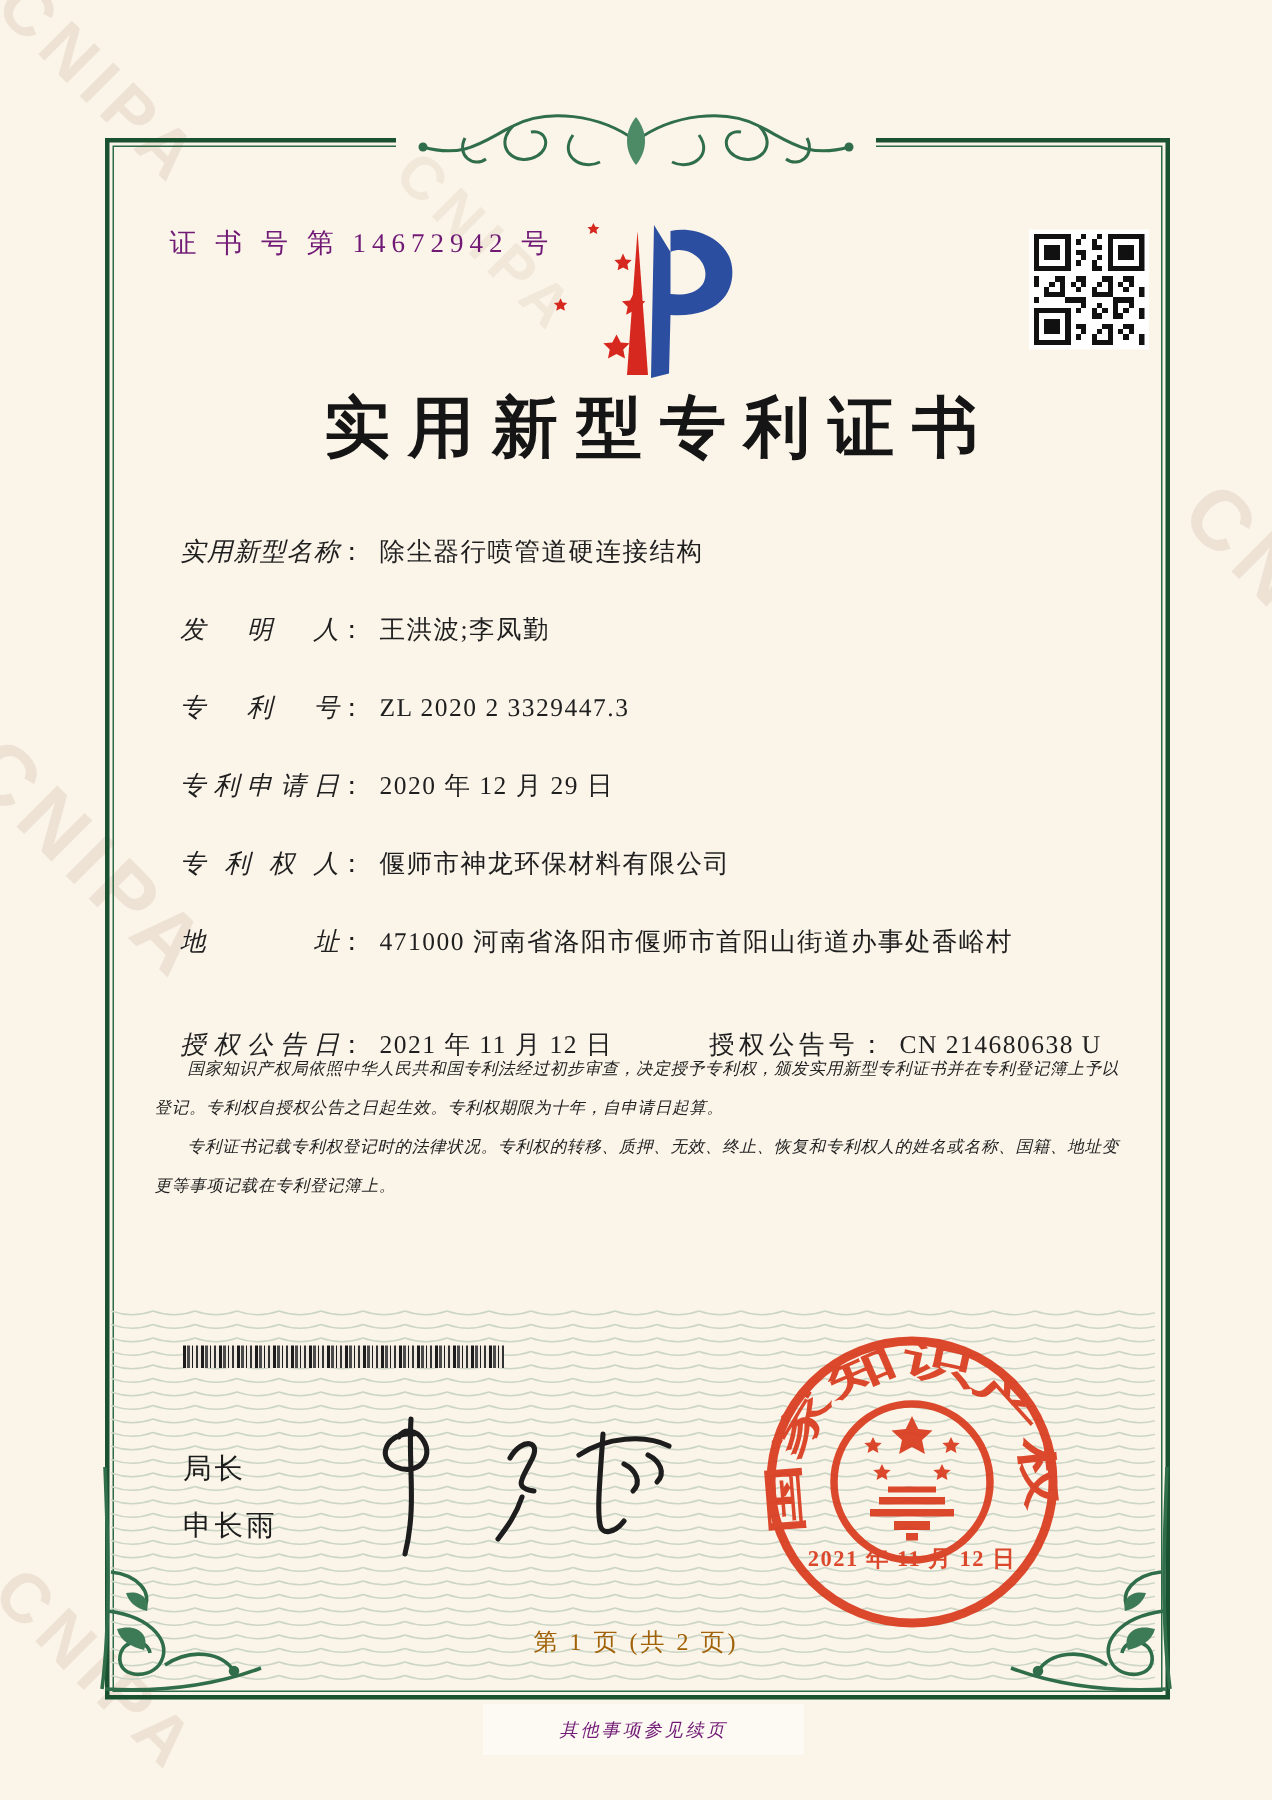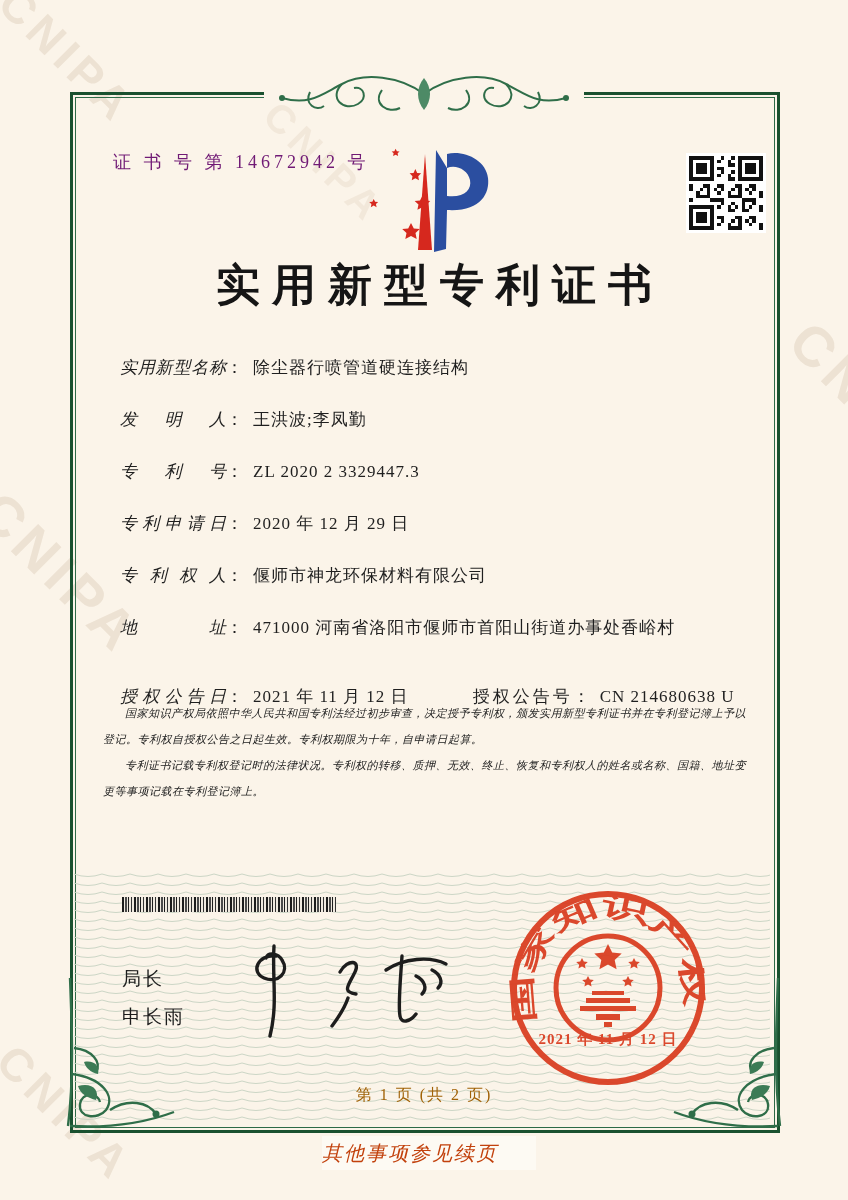--- a/index.html
+++ b/index.html
@@ -50,22 +50,22 @@
   .officer{position:absolute;left:122px;top:966px;font-size:19px;font-family:Liberation Serif, serif;color:#1c1c1c;}
   .officer div{margin-bottom:12px;letter-spacing:2px;}
   .sig{position:absolute;left:240px;top:942px;}
   .seal{position:absolute;left:508px;top:888px;width:200px;height:200px;}
   .page-footer{
     position:absolute;left:0;top:1085px;width:100%;text-align:center;
     font-size:16px;letter-spacing:2px;color:#a16207;
   }
   .cont-note{
     position:absolute;left:322px;top:1136px;width:214px;height:34px;
-    background:#fdfaf3;font-size:20px;font-style:italic;
-    line-height:34px;letter-spacing:2px;color:#c2410c;
+    background:#fdfaf3;text-align:center;font-size:12px;font-style:italic;
+    line-height:34px;letter-spacing:2px;color:#701a75;
   }
   .ornament-top{position:absolute;left:264px;top:70px;}
   .corner-bl{position:absolute;left:58px;top:978px;}
   .corner-br{position:absolute;left:670px;top:978px;transform:scaleX(-1);}
 </style>
 </head>
 <body>
 
 <div class="wm" style="left:-18px;top:28px;font-size:46px">CNIPA</div>
 <div class="wm" style="left:248px;top:140px;font-size:40px;color:rgba(186,155,125,0.13)">CNIPA</div>

